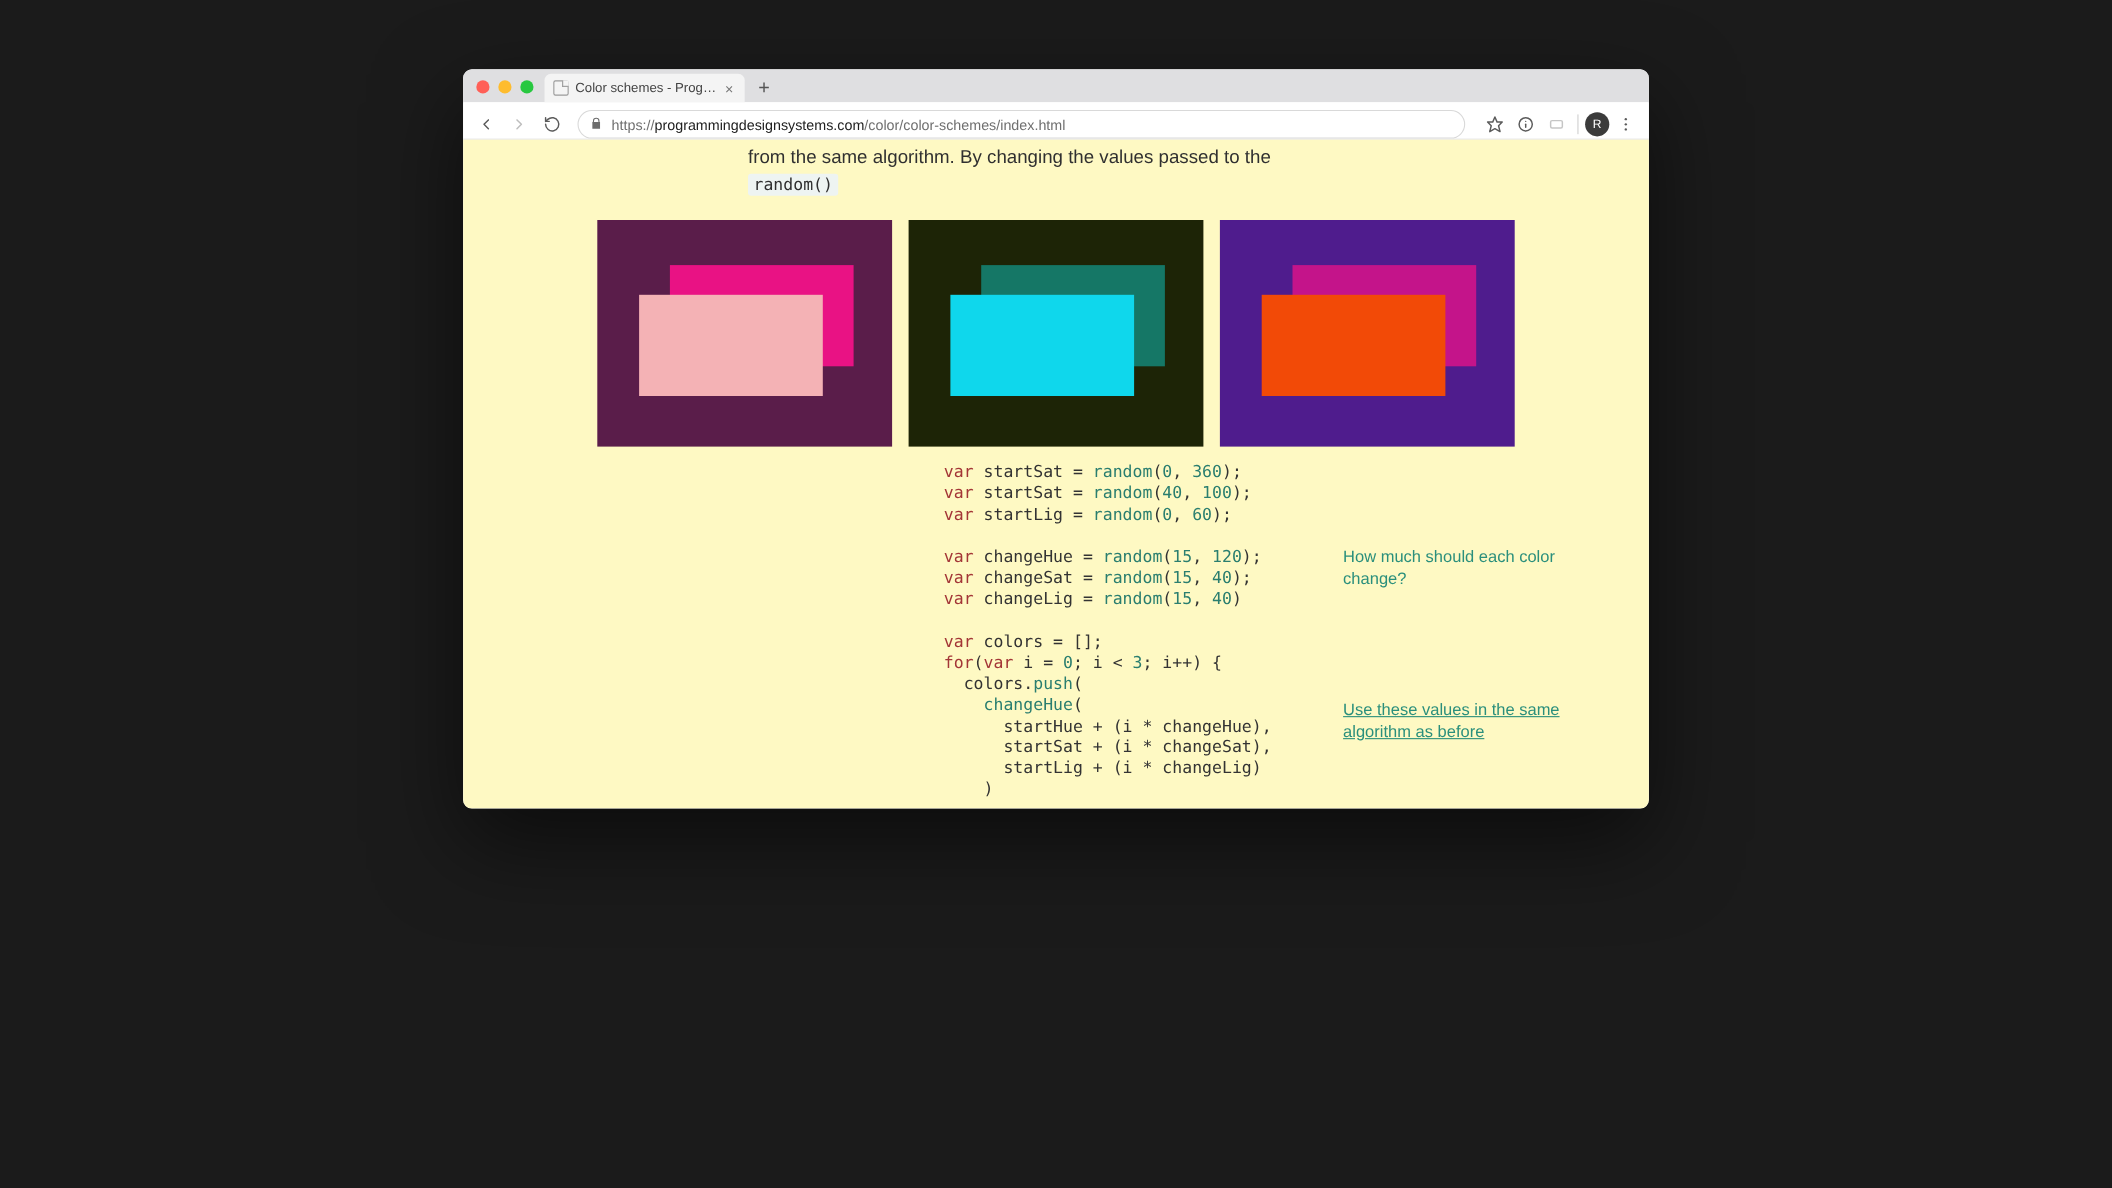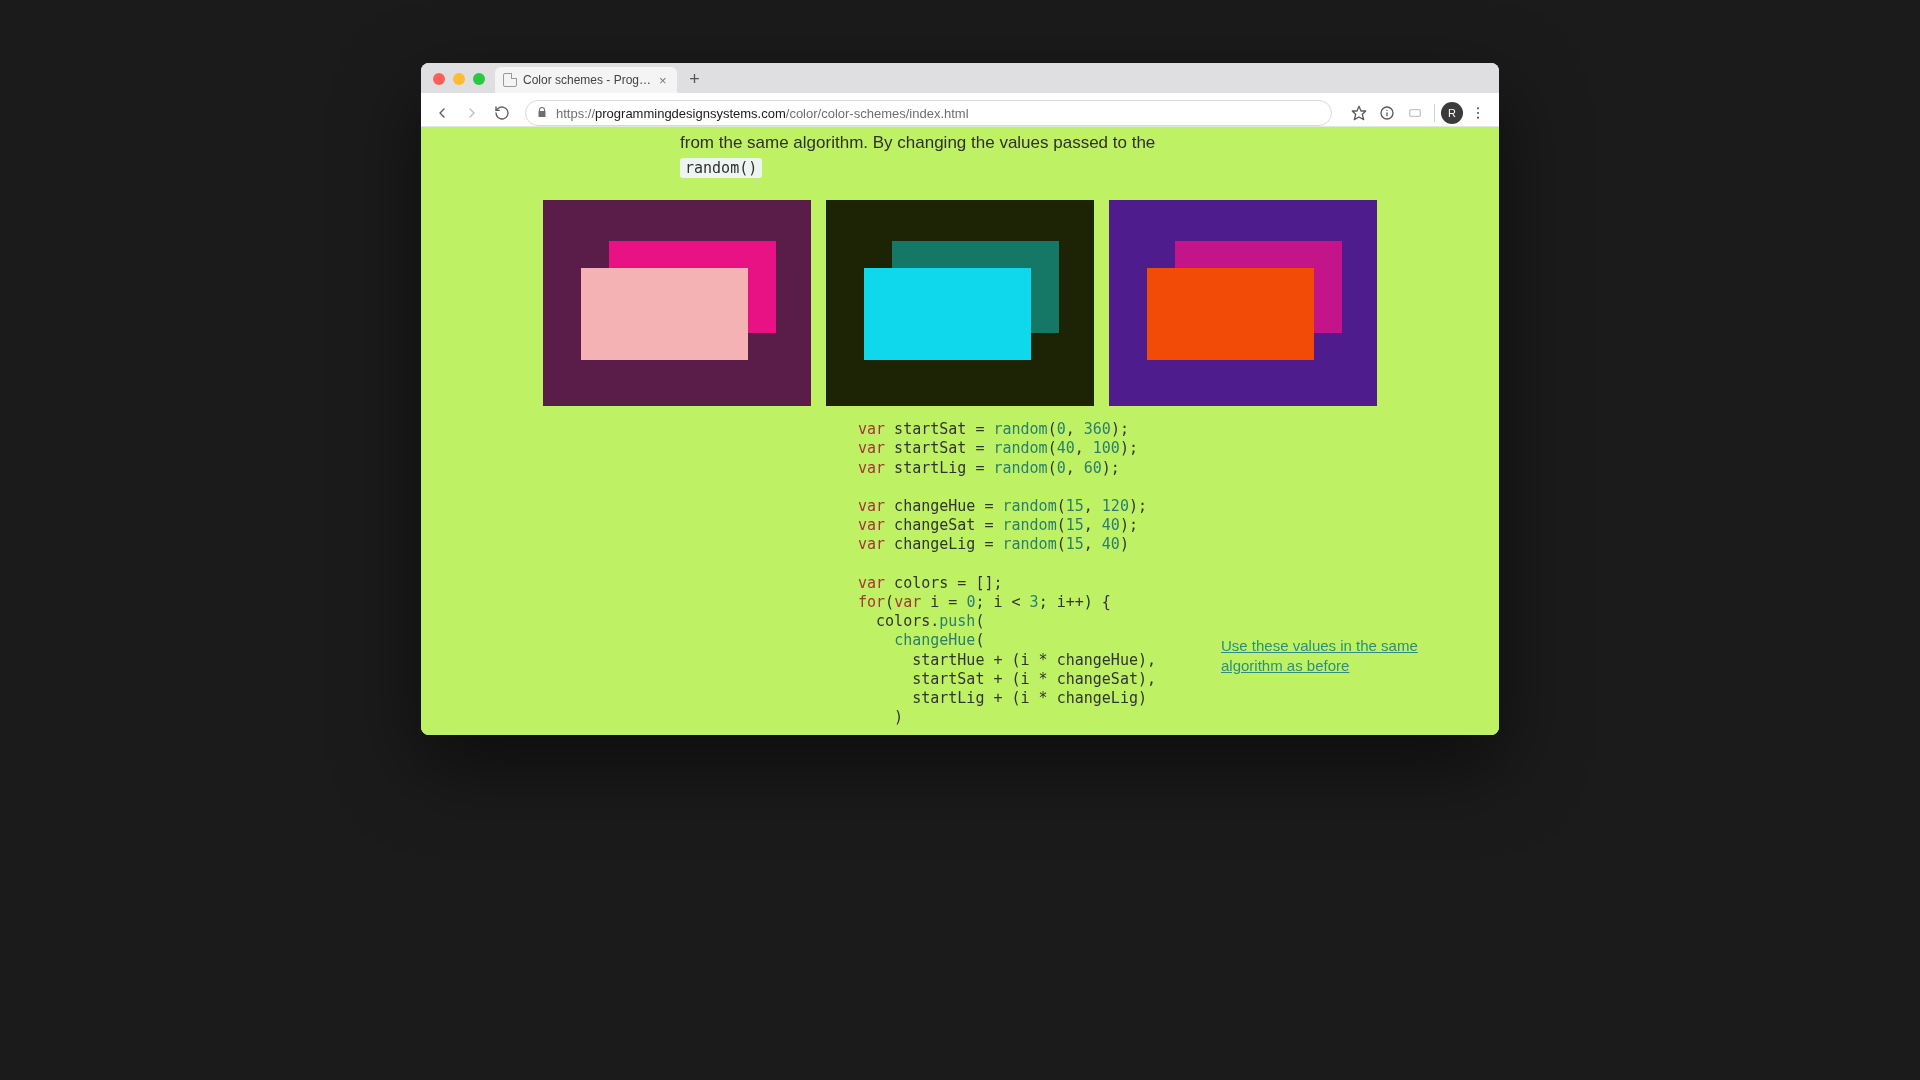--- a/index.html
+++ b/index.html
@@ -92,21 +92,21 @@
   .omnibox .url b{color:#202020; font-weight:500;}
 
   .tb-right{display:flex;align-items:center;gap:2px;margin-left:4px;}
   .avatar{width:22px;height:22px;border-radius:50%;background:#3b3b3b;color:#fff;font-size:11px;display:flex;align-items:center;justify-content:center;}
   .sep{width:1px;height:18px;background:#d0d0d0;margin:0 4px;}
 
   
   .viewport{
     height: 608px;
     overflow:hidden;
-    background:#bef264;
+    background:#fef9c3;
   }
   .page{
     width:100%;
   }
   .prose{
     width: 560px;
     margin: 4px auto 20px;
     font-size:17px;
     line-height:1.45;
     color:#303030;
@@ -280,20 +280,21 @@
           <div class="rect r3"></div>
         </div>
       </div>
 
       <div class="code-area">
 
         <div class="hl" style="top:0; height:58px;"></div>
         <div class="hl" style="top:77px; height:58px;"></div>
         <div class="hl" style="top:230px; height:58px;"></div>
 
+        <div class="annot" style="top:77px;">How much should each color change?</div>
         <div class="annot" style="top:216px;text-decoration:underline;">Use these values in the same algorithm as before</div>
 
 <pre class="code-block"><span class="kw">var</span><span> startSat = </span><span class="fn">random</span><span>(</span><span class="nm">0</span><span>, </span><span class="nm">360</span><span>);</span>
 <span class="kw">var</span><span> startSat = </span><span class="fn">random</span><span>(</span><span class="nm">40</span><span>, </span><span class="nm">100</span><span>);</span>
 <span class="kw">var</span><span> startLig = </span><span class="fn">random</span><span>(</span><span class="nm">0</span><span>, </span><span class="nm">60</span><span>);</span>
 
 <span class="kw">var</span><span> changeHue = </span><span class="fn">random</span><span>(</span><span class="nm">15</span><span>, </span><span class="nm">120</span><span>);</span>
 <span class="kw">var</span><span> changeSat = </span><span class="fn">random</span><span>(</span><span class="nm">15</span><span>, </span><span class="nm">40</span><span>);</span>
 <span class="kw">var</span><span> changeLig = </span><span class="fn">random</span><span>(</span><span class="nm">15</span><span>, </span><span class="nm">40</span><span>)</span>
 

